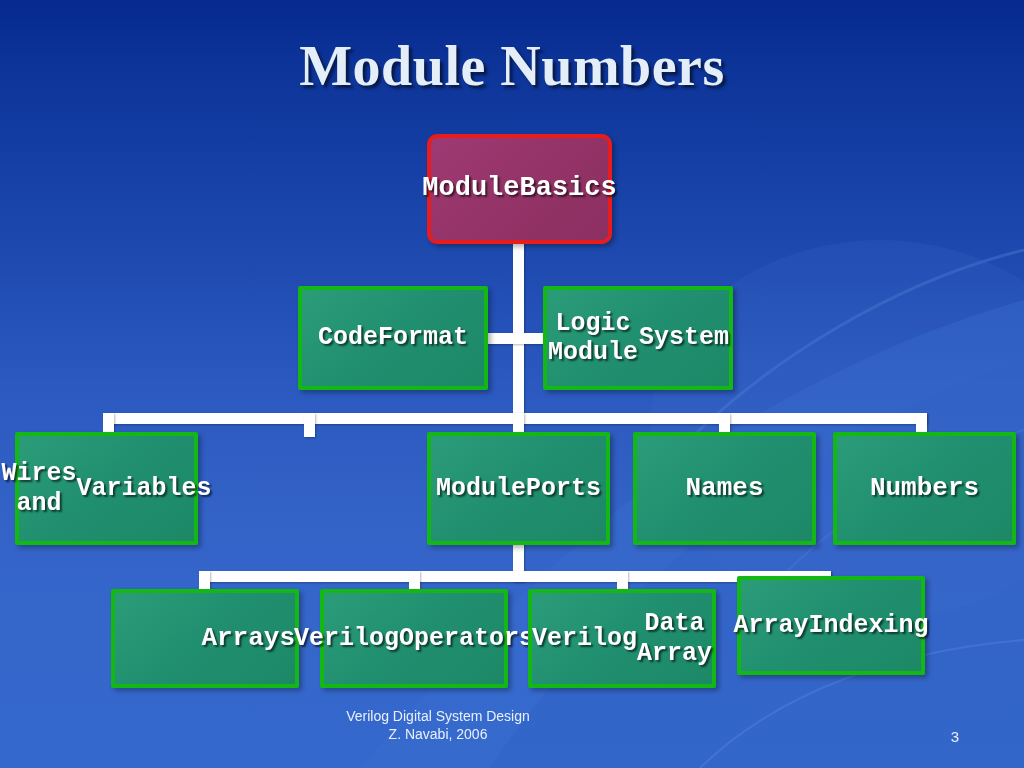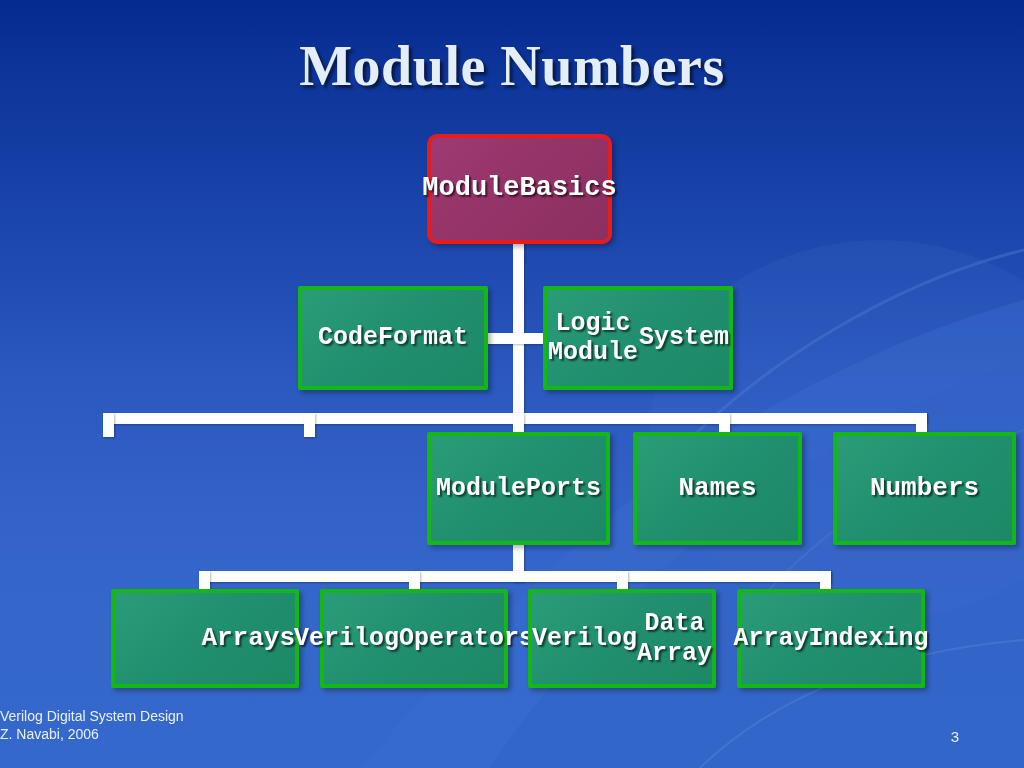--- a/index.html
+++ b/index.html
@@ -85,21 +85,21 @@
   }
   .node-green.two-line { font-size: 25px; }
   .node-green .line { display: block; }
 
   
   #footer {
     position: absolute;
     left: 0;
     top: 708px;
     width: 876px;
-    text-align: left;
+    text-align: center;
     font-family: "Liberation Sans", "DejaVu Sans", sans-serif;
     font-size: 14px;
     color: #e9f0fb;
     line-height: 1.25;
   }
   #page-number {
     position: absolute;
     left: 905px;
     top: 728px;
     width: 100px;
@@ -154,28 +154,32 @@
   <div class="node node-green two-line" style="left:298px; top:286px; width:190px; height:104px;">
     <span class="line">Code</span>
     <span class="line">Format</span>
   </div>
 
   <div class="node node-green two-line" style="left:543px; top:286px; width:190px; height:104px;">
     <span class="line">Logic Module</span>
     <span class="line">System</span>
   </div>
 
+  <div class="node node-green two-line" style="left:15px; top:432px; width:183px; height:113px;">
+    <span class="line">Wires and</span>
+    <span class="line">Variables</span>
+  </div>
 
 
   <div class="node node-green two-line" style="left:427px; top:432px; width:183px; height:113px;">
     <span class="line">Module</span>
     <span class="line">Ports</span>
   </div>
 
-  <div class="node node-green" style="left:633px; top:432px; width:169px; height:113px;">
+  <div class="node node-green" style="left:633px; top:432px; width:183px; height:113px;">
     <span class="line">Names</span>
   </div>
 
   <div class="node node-green" style="left:833px; top:432px; width:183px; height:113px;">
     <span class="line">Numbers</span>
   </div>
 
   <div class="node node-green" style="left:111px; top:589px; width:188px; height:99px;justify-content:flex-end;">
     <span class="line">Arrays</span>
   </div>
@@ -183,21 +187,21 @@
   <div class="node node-green two-line" style="left:320px; top:589px; width:188px; height:99px;">
     <span class="line">Verilog</span>
     <span class="line">Operators</span>
   </div>
 
   <div class="node node-green two-line" style="left:528px; top:589px; width:188px; height:99px;">
     <span class="line">Verilog</span>
     <span class="line">Data Array</span>
   </div>
 
-  <div class="node node-green two-line" style="left:737px; top:589px; width:188px; height:99px;">
+  <div class="node node-green two-line" style="left:737px; top:576px; width:188px; height:99px;">
     <span class="line">Array</span>
     <span class="line">Indexing</span>
   </div>
 
   <div id="footer">
     <div>Verilog Digital System Design</div>
     <div>Z. Navabi, 2006</div>
   </div>
 
   <div id="page-number">3</div>

